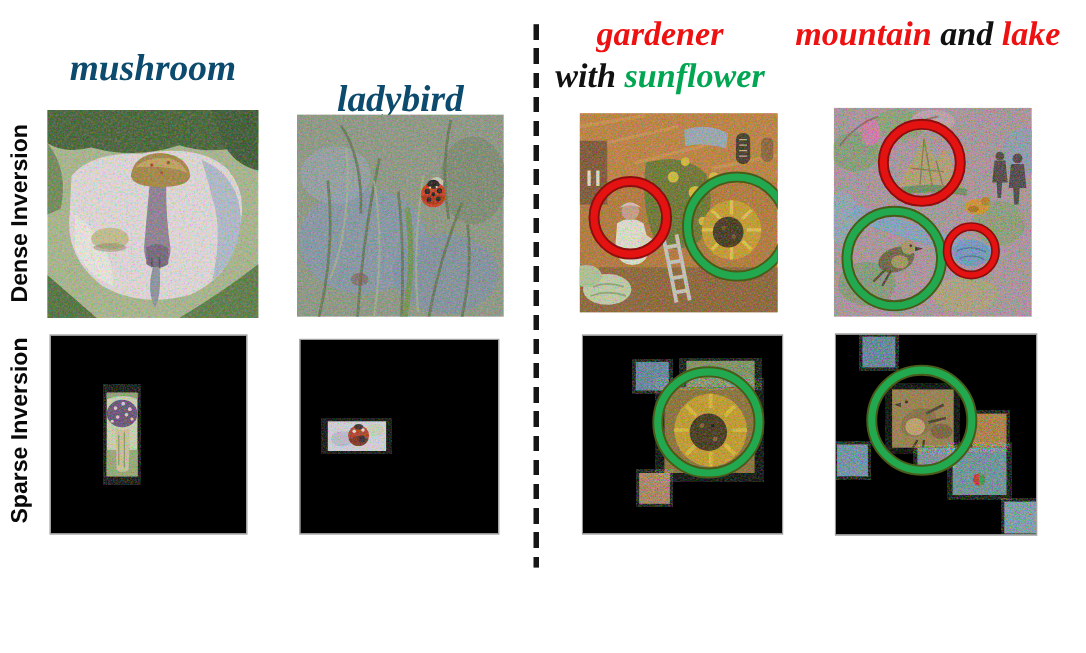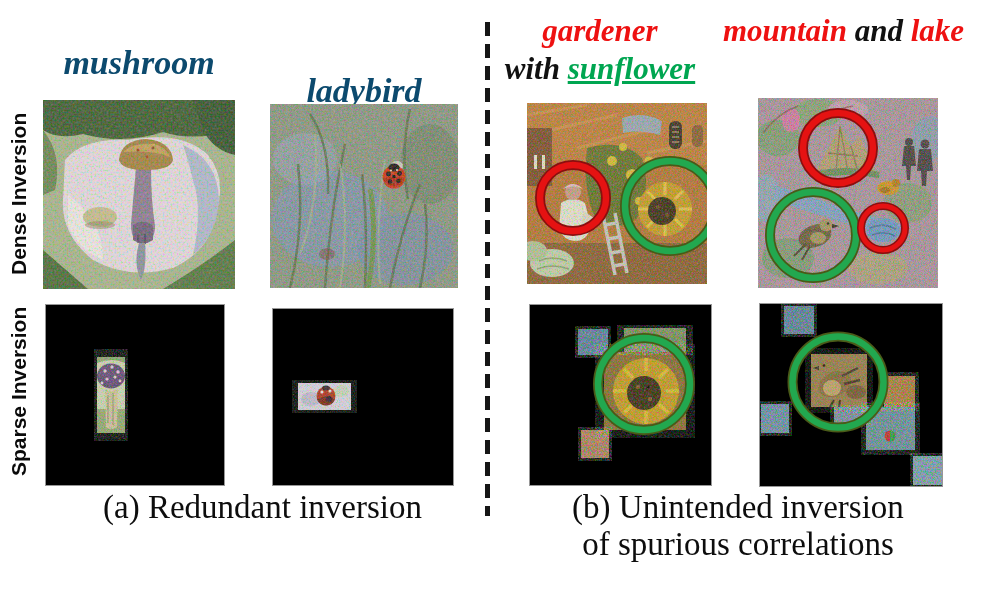--- a/index.html
+++ b/index.html
@@ -5,21 +5,21 @@
   html,body{margin:0;padding:0;background:#ffffff;}
   .fig{position:relative;width:987px;height:594px;background:#ffffff;overflow:hidden;
        font-family:"Liberation Serif",serif;}
   .vlabel{position:absolute;left:0px;width:38px;display:flex;align-items:center;justify-content:center;
           writing-mode:vertical-rl;transform:rotate(180deg);
           font-family:"Liberation Sans",sans-serif;font-weight:bold;font-size:21px;color:#0a0a0a;}
   .hdr1{position:absolute;text-align:center;font-weight:bold;font-style:italic;font-size:34px;
         color:#0c4a6e;white-space:nowrap;}
   .hdr2{position:absolute;text-align:center;font-weight:bold;font-style:italic;font-size:31px;
         line-height:38px;white-space:nowrap;}
-  .red{color:#ee1111;} .grn{color:#00a651;text-decoration:underline;} .blk{color:#111111;}
+  .red{color:#ee1111;} .grn{color:#00a651;} .blk{color:#111111;}
   .divider{position:absolute;left:485px;top:22px;width:5px;height:494px;
            background:repeating-linear-gradient(to bottom,#161616 0px,#161616 14px,transparent 14px,transparent 22px);}
   .img{position:absolute;}
   .img svg{display:block;width:100%;height:100%;}
   .sq{border:1px solid #979797;}
   .caption{position:absolute;text-align:center;font-size:33px;line-height:37px;color:#0d0d0d;}
 </style>
 </head>
 <body>
 
@@ -386,20 +386,15 @@
         <rect x="153" y="152" width="29" height="29" filter="url(#nzH)" opacity="0.55"></rect>
       </g>
       <g fill="none">
         <circle cx="78" cy="78" r="45.5" stroke="#4a5a18" stroke-width="10"></circle>
         <circle cx="78" cy="78" r="45.5" stroke="#22a84f" stroke-width="6.5"></circle>
       </g>
     </svg>
   </div>
 
   <div class="caption" style="left:30px;top:489px;width:465px;">
-    <div>(a) Redundant inversion</div>
-  </div>
-  <div class="caption" style="left:503px;top:489px;width:470px;">
-    <div>(b) Unintended inversion</div>
-    <div>of spurious correlations</div>
   </div>
 
 </div>
 
 </body></html>

